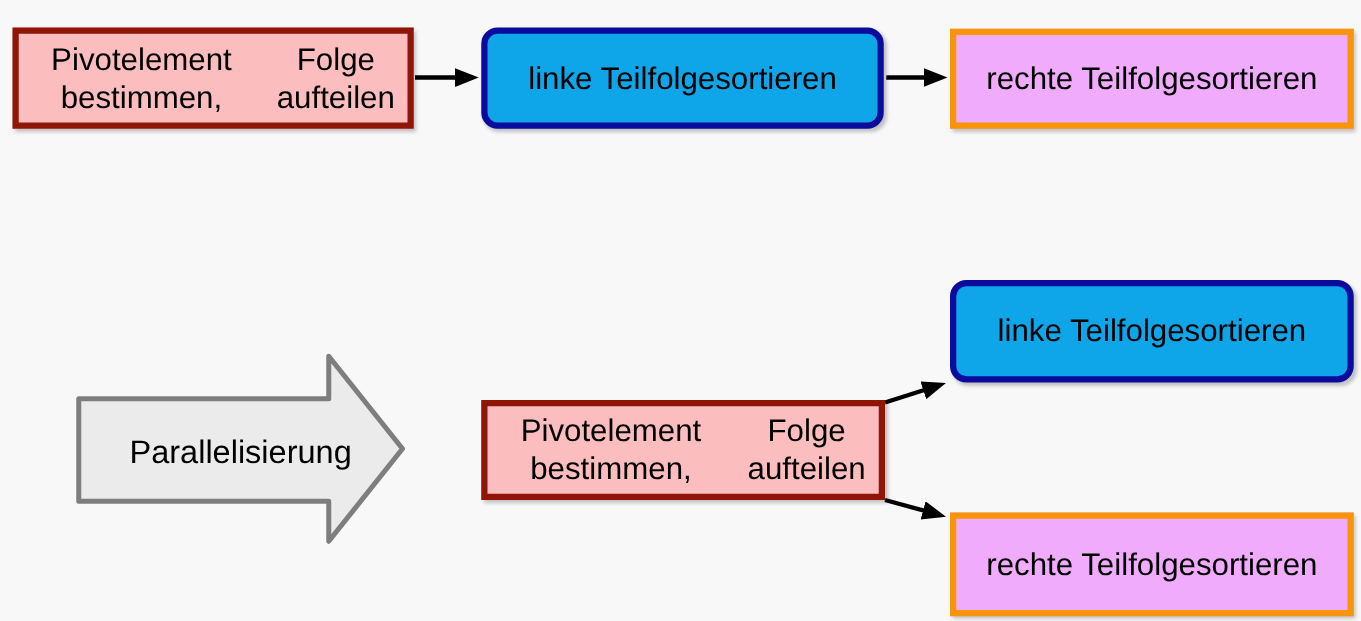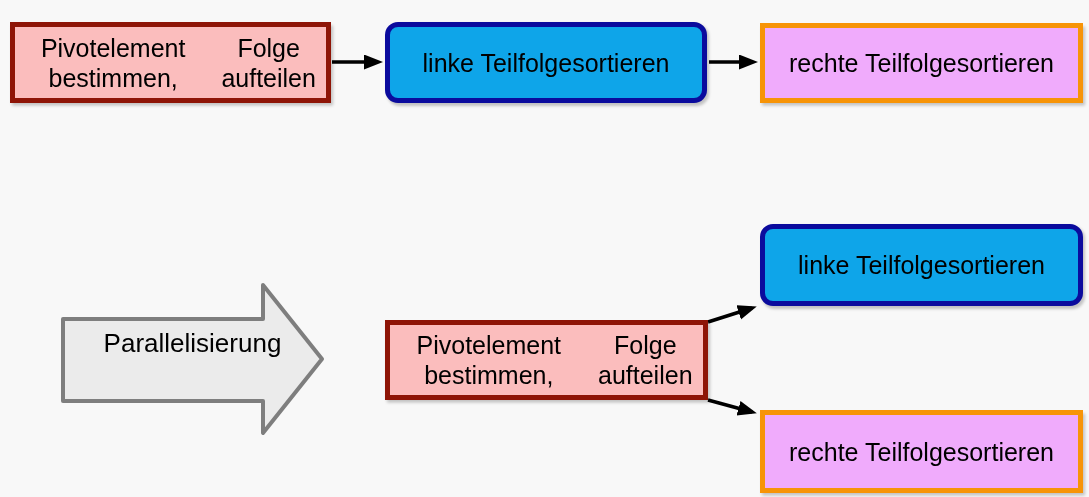--- a/index.html
+++ b/index.html
@@ -44,21 +44,21 @@
   .seq-right  { left: 760px; top: 23px;  width: 323px; height: 80px; }
 
   
   .par-pivot  { left: 385px; top: 320px; width: 323px; height: 80px; }
   .par-left   { left: 760px; top: 224px; width: 323px; height: 82px; }
   .par-right  { left: 760px; top: 410px; width: 323px; height: 83px; }
 
   .transform-label {
     position: absolute;
     left: 70px;
-    top: 328px;
+    top: 346px;
     width: 245px;
     text-align: center;
     font-size: 26px;
     line-height: 30px;
     color: #000;
   }
 </style>
 </head>
 <body>
 

